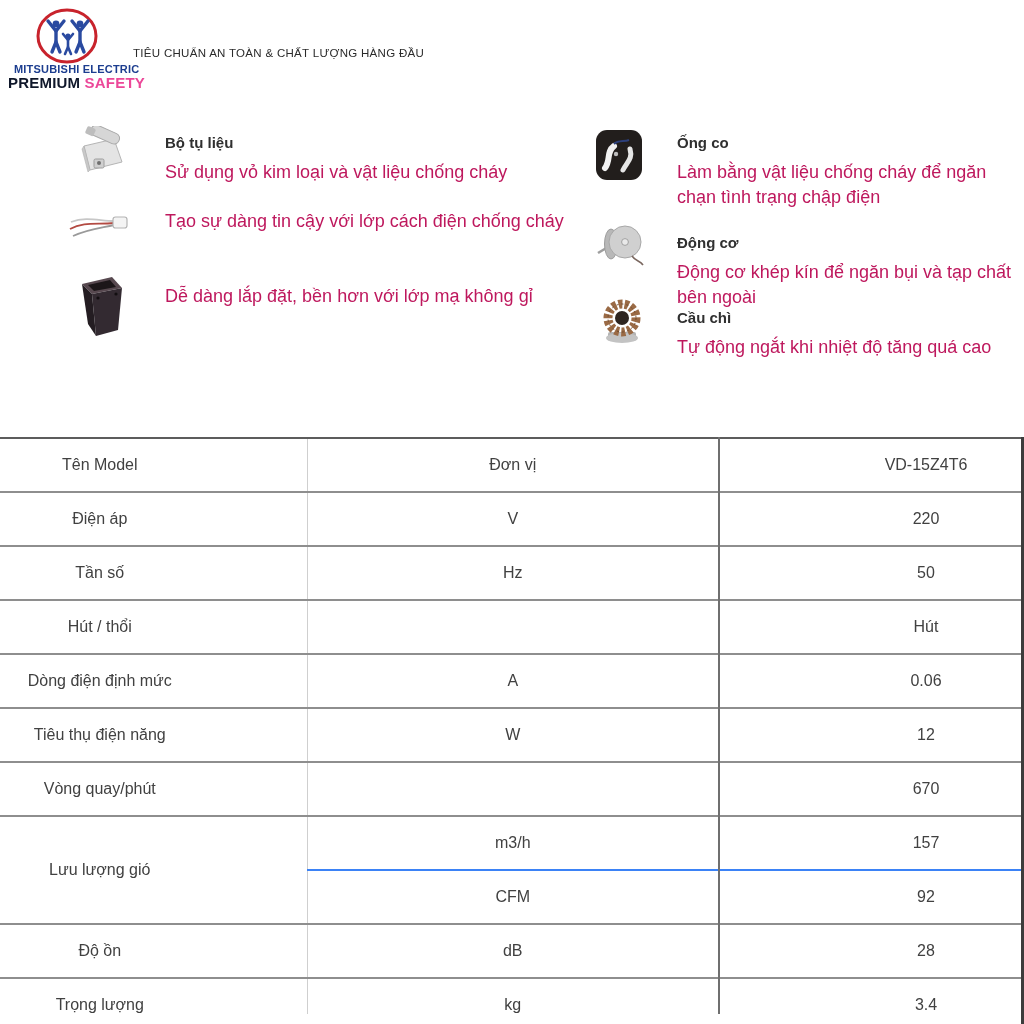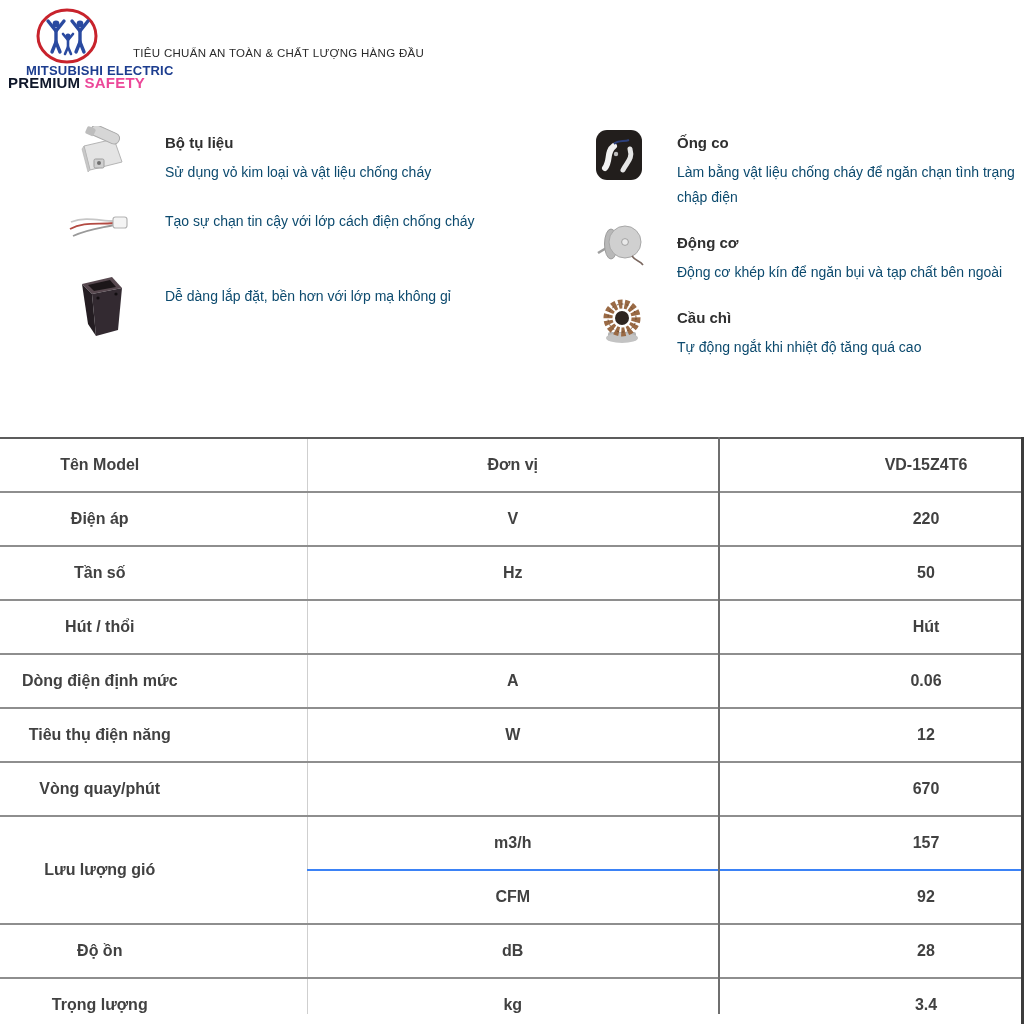--- a/index.html
+++ b/index.html
@@ -5,36 +5,36 @@
   html,body{margin:0;padding:0;}
   body{
     width:1024px;height:1024px;background:#ffffff;position:relative;
     font-family:"Liberation Sans", sans-serif;overflow:hidden;
   }
   .abs{position:absolute;}
 
   
   .logo-block{left:14px;top:6px;width:112px;height:92px;}
   .logo-art{display:block;}
-  .logo-line1{position:absolute;left:12px;top:57px;width:112px;text-align:center;
-    font-size:13px;font-weight:700;color:#1c3d8f;letter-spacing:0.2px;white-space:nowrap;}
+  .logo-line1{position:absolute;left:0;top:57px;width:112px;text-align:center;
+    font-size:11px;font-weight:700;color:#1c3d8f;letter-spacing:0.2px;white-space:nowrap;}
   .logo-line2{position:absolute;left:-6px;top:68px;width:124px;text-align:center;
     font-size:15px;font-weight:700;letter-spacing:0.2px;white-space:nowrap;}
   .logo-line2 .p1{color:#0f172a;}
   .logo-line2 .p2{color:#ec4899;}
   .tagline{left:133px;top:47px;font-size:11.5px;font-weight:400;color:#2b2b2b;letter-spacing:0.3px;}
 
   
   .feat-title{font-size:15px;font-weight:700;color:#303030;margin-bottom:9px;}
-  .feat-desc{font-size:14px;color:#0c4a6e;line-height:25px;}
+  .feat-desc{font-size:18px;color:#be185d;line-height:25px;}
   .ft-left{width:400px;}
   .ft-right{width:352px;}
 
   
-  .table-clip{left:0;top:437px;width:1024px;height:577px;overflow:hidden;font-weight:bold;}
+  .table-clip{left:0;top:437px;width:1024px;height:577px;overflow:hidden;}
   table.spec{position:absolute;left:-107px;top:0;width:1239px;border-collapse:collapse;table-layout:fixed;}
   table.spec td{height:52px;text-align:center;vertical-align:middle;background:#fff;
     font-size:16px;color:#414141;padding:0;}
   tr.hdr td{border-top:2px solid #5c5c5c;}
   td.c1{border-right:1px solid #cfcfcf;}
   td.c2{border-right:2px solid #6f6f6f;}
   tr.r td{border-top:2px solid #8e8e8e;}
   tr.sub td{border-top:2px solid #3b82f6;}
   tr.last td{border-bottom:2px solid #8e8e8e;}
   .edge-line{top:437px;right:0;width:3px;height:587px;background:#3c3c3c;}
@@ -93,21 +93,21 @@
 
 <div class="abs" style="left:68px;top:208px;width:64px;height:36px;">
   <svg width="64" height="36" viewBox="0 0 64 36">
     <path d="M3 14 C18 8, 32 13, 46 13" fill="none" stroke="#c7c7c7" stroke-width="1.8"></path>
     <path d="M2 21 C16 13, 31 17, 46 15" fill="none" stroke="#b34a42" stroke-width="1.8"></path>
     <path d="M5 28 C20 21, 33 20, 46 17" fill="none" stroke="#9a9a9a" stroke-width="1.8"></path>
     <rect x="45" y="9" width="14" height="11" rx="2.5" fill="#f4f4f4" stroke="#b4b4b4" stroke-width="1.2"></rect>
   </svg>
 </div>
 <div class="abs ft-left" style="left:165px;top:209px;">
-  <div class="feat-desc">Tạo sự chạn tin cậy với lớp cách điện chống cháy</div>
+  <div class="feat-desc">Tạo sự dàng tin cậy với lớp cách điện chống cháy</div>
 </div>
 
 <div class="abs" style="left:74px;top:272px;width:54px;height:70px;">
   <svg width="54" height="70" viewBox="0 0 54 70">
     <polygon points="8,12 38,5 48,16 18,22" fill="#57484f"></polygon>
     <polygon points="14,13 36,8 42,15 20,19" fill="#1c1619"></polygon>
     <polygon points="18,22 48,16 44,58 22,64" fill="#332a31"></polygon>
     <polygon points="8,12 18,22 22,64 14,52" fill="#241d22"></polygon>
     <circle cx="24" cy="26" r="1.6" fill="#120e10"></circle>
     <circle cx="42" cy="22" r="1.6" fill="#120e10"></circle>

